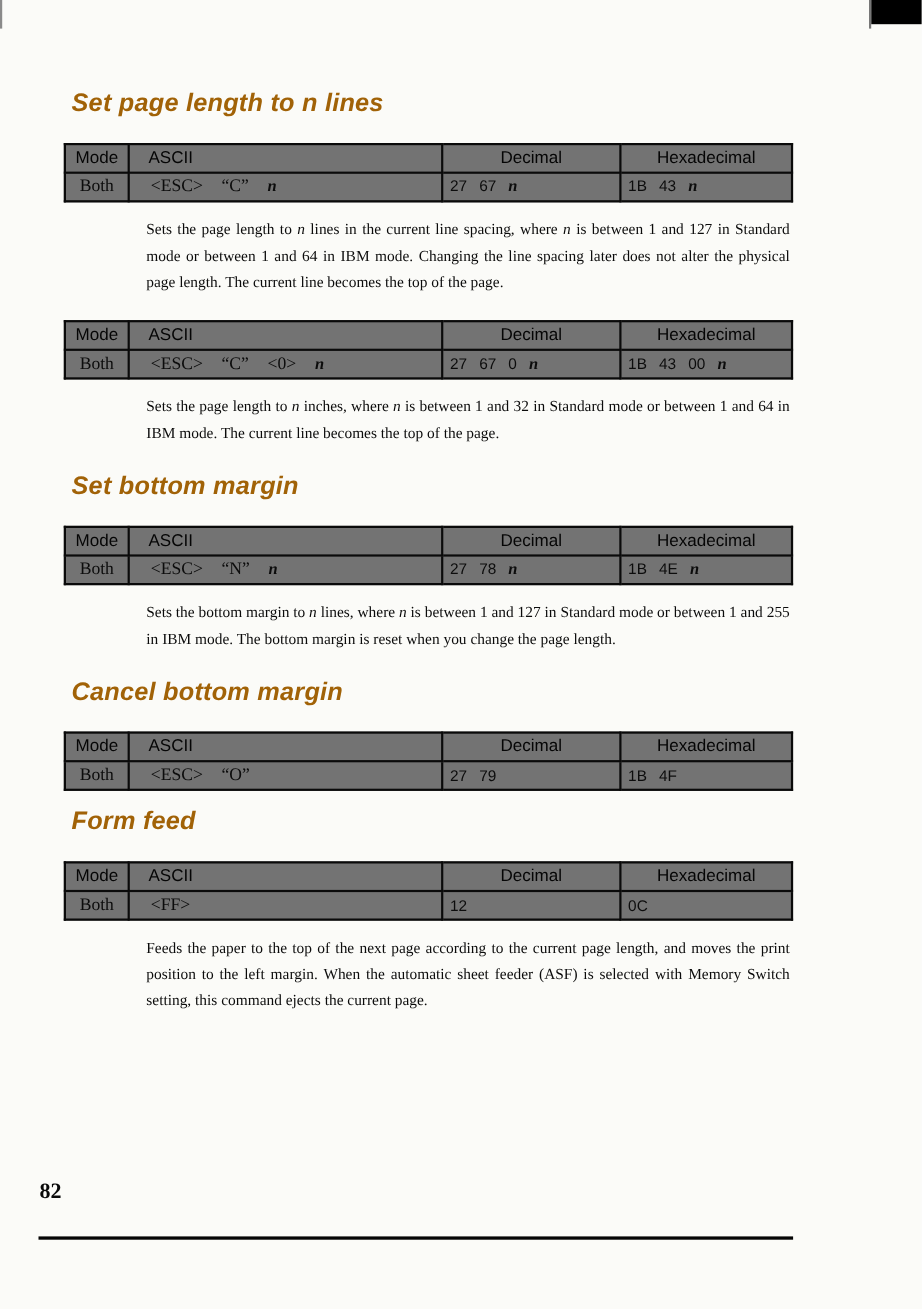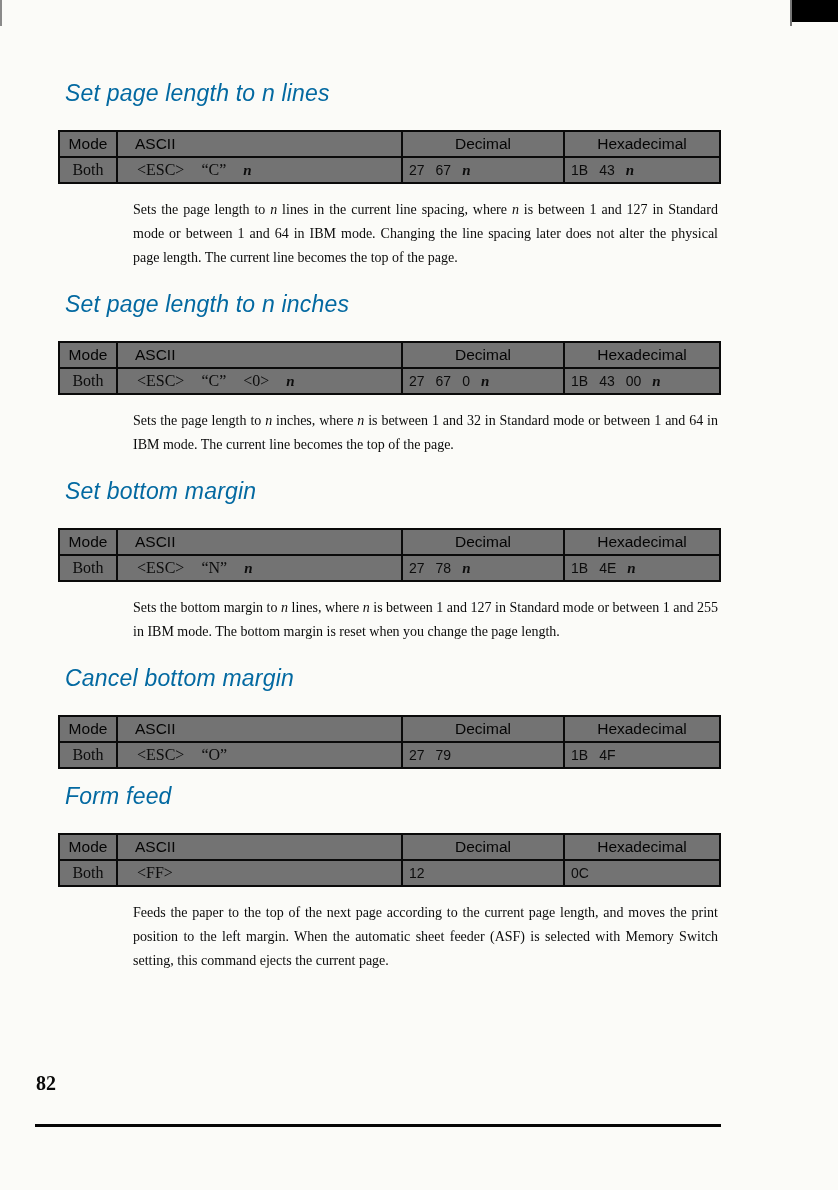--- a/index.html
+++ b/index.html
@@ -13,23 +13,23 @@
   
   .scan-tab { position:absolute; top:0; right:0; width:46px; height:22px; background:#000; }
   .scan-tab::after { content:""; position:absolute; left:-2px; top:0; width:2px; height:26px; background:#777; }
   .scan-tick { position:absolute; top:0; left:0; width:2px; height:26px; background:#8a8a8a; }
 
   .content { padding-top:80px; }
 
   .section .title {
     margin:0 0 24px 65px;
     font-family:"Liberation Sans", sans-serif;
-    font-style:italic; font-weight:normal;
+    font-style:italic; font-weight:bold;
     font-size:23px; line-height:26px;
-    color:#0369a1; letter-spacing:0.2px;
+    color:#a16207; letter-spacing:0.2px;
   }
 
   .cmd-table {
     margin:0 0 14px 58px;
     width:661px;
     border-collapse:collapse;
     table-layout:fixed;
     background:#737373;
   }
   .cmd-table col.c-mode  { width:58px; }
@@ -114,21 +114,20 @@
           <td class="d-ascii"><span class="tok">&lt;ESC&gt;</span><span class="tok">“C”</span><span class="tok var">n</span></td>
           <td class="d-dec"><span class="tok">27</span><span class="tok">67</span><span class="tok var">n</span></td>
           <td class="d-hex"><span class="tok">1B</span><span class="tok">43</span><span class="tok var">n</span></td>
         </tr>
       </tbody>
     </table>
     <p class="body">Sets the page length to <i class="var">n</i> lines in the current line spacing, where <i class="var">n</i> is between 1 and 127 in Standard mode or between 1 and 64 in IBM mode. Changing the line spacing later does not alter the physical page length. The current line becomes the top of the page.</p>
   </section>
 
   <section class="section">
-    <h2 class="title">Set page length to n inches</h2>
     <table class="cmd-table">
       <colgroup>
             <col class="c-mode">
             <col class="c-ascii">
             <col class="c-dec">
             <col class="c-hex">
           </colgroup>
       <thead>
         <tr>
           <th class="h-mode">Mode</th>

